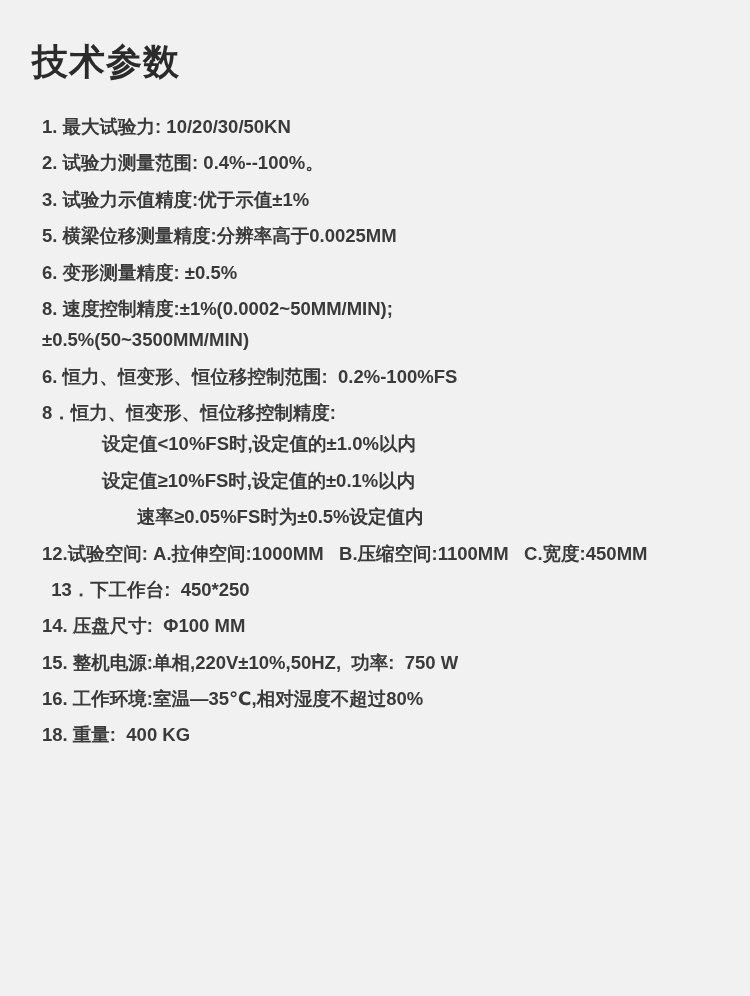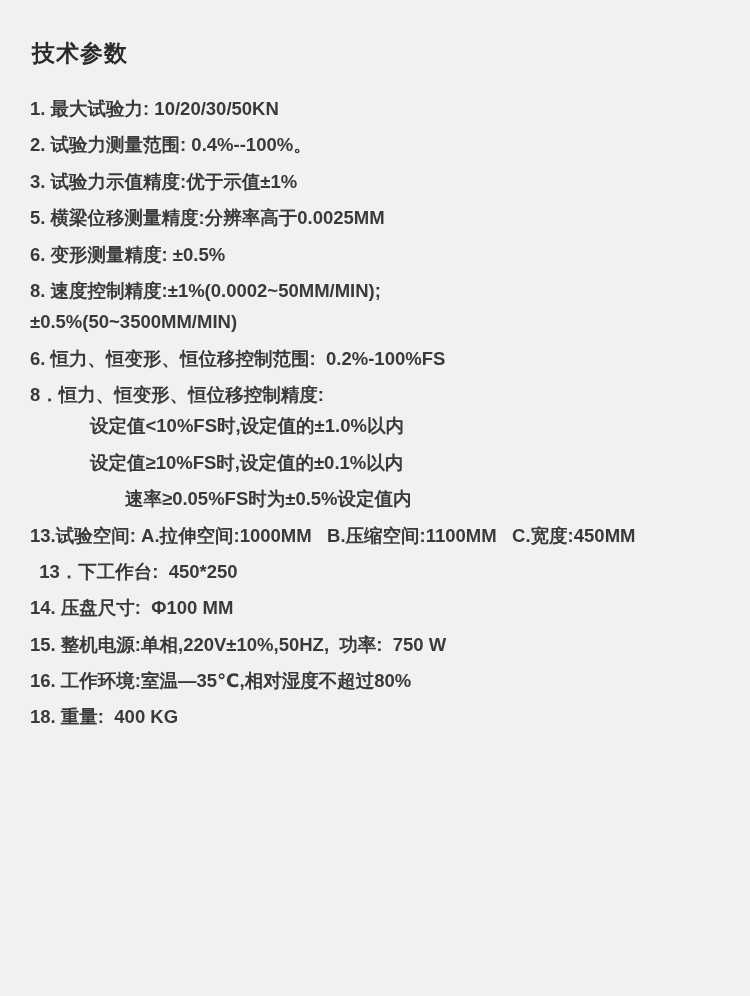--- a/index.html
+++ b/index.html
@@ -16,29 +16,29 @@
     overflow: hidden;
   }
   .page {
     width: 750px;
     height: 996px;
     box-sizing: border-box;
     padding: 32px 28px 0 30px;
     background: #f1f1f1;
   }
   .title {
-    font-size: 23px;
+    font-size: 36px;
     font-weight: bold;
     color: #2b2b2b;
     letter-spacing: 1px;
     margin: 6px 0 26px 2px;
   }
   .spec-list {
     list-style: none;
-    margin: 0;
+    margin: 12px;
     padding: 0;
   }
   .spec-item {
     font-size: 18.5px;
     font-weight: bold;
     color: #3a3a3a;
     line-height: 1.48;
     margin-bottom: 9px;
     white-space: pre-wrap;
     word-break: break-word;
@@ -69,20 +69,20 @@
       <li class="spec-item">3. 试验力示值精度:优于示值±1%</li>
       <li class="spec-item">5. 横梁位移测量精度:分辨率高于0.0025MM</li>
       <li class="spec-item">6. 变形测量精度: ±0.5%</li>
       <li class="spec-item tight">8. 速度控制精度:±1%(0.0002~50MM/MIN);</li>
       <li class="spec-item">±0.5%(50~3500MM/MIN)</li>
       <li class="spec-item">6. 恒力、恒变形、恒位移控制范围:  0.2%-100%FS</li>
       <li class="spec-item tight">8．恒力、恒变形、恒位移控制精度:</li>
       <li class="spec-item sub">设定值&lt;10%FS时,设定值的±1.0%以内</li>
       <li class="spec-item sub">设定值≥10%FS时,设定值的±0.1%以内</li>
       <li class="spec-item sub2">速率≥0.05%FS时为±0.5%设定值内</li>
-      <li class="spec-item">13.试验空间: A.拉伸空间:1000MM   B.压缩空间:1100MM   C.宽度:450MM</li>
+      <li class="spec-item">12.试验空间: A.拉伸空间:1000MM   B.压缩空间:1100MM   C.宽度:450MM</li>
       <li class="spec-item indent-lead"> 13．下工作台:  450*250</li>
       <li class="spec-item">14. 压盘尺寸:  Φ100 MM</li>
       <li class="spec-item">15. 整机电源:单相,220V±10%,50HZ,  功率:  750 W</li>
       <li class="spec-item">16. 工作环境:室温—35℃,相对湿度不超过80%</li>
       <li class="spec-item">18. 重量:  400 KG</li>
     </ul>
 </div>
 
 </body></html>

